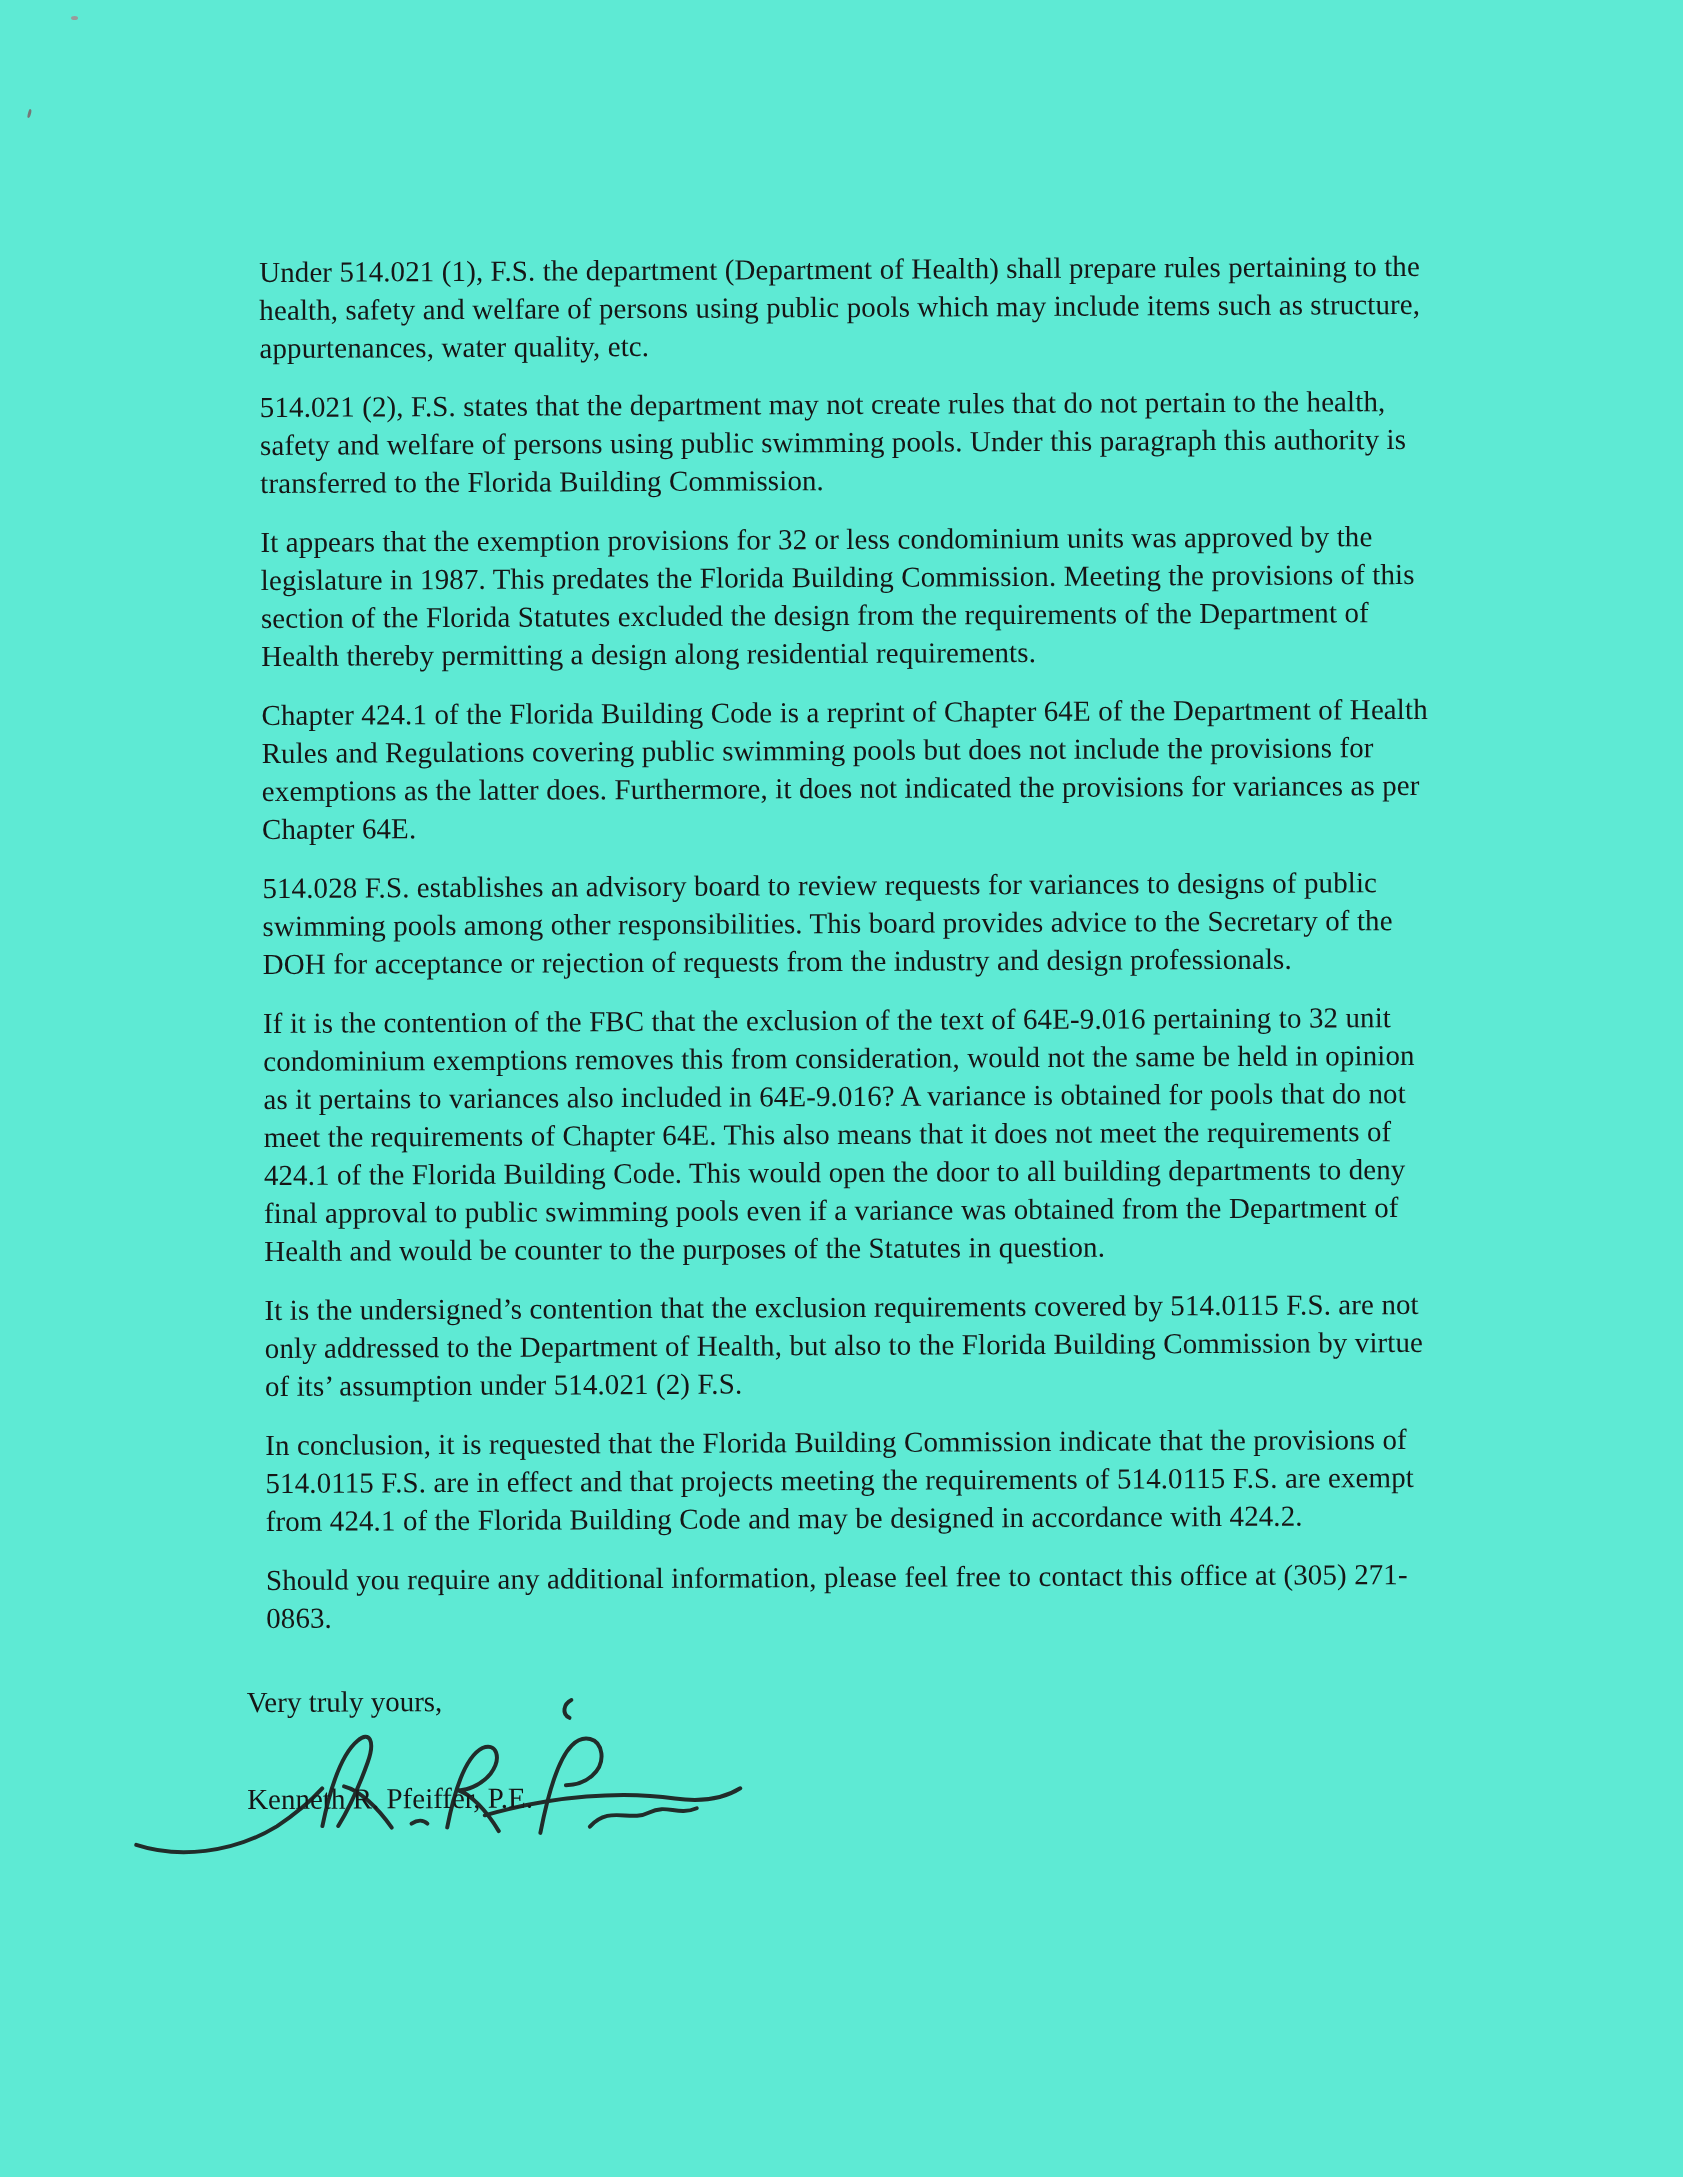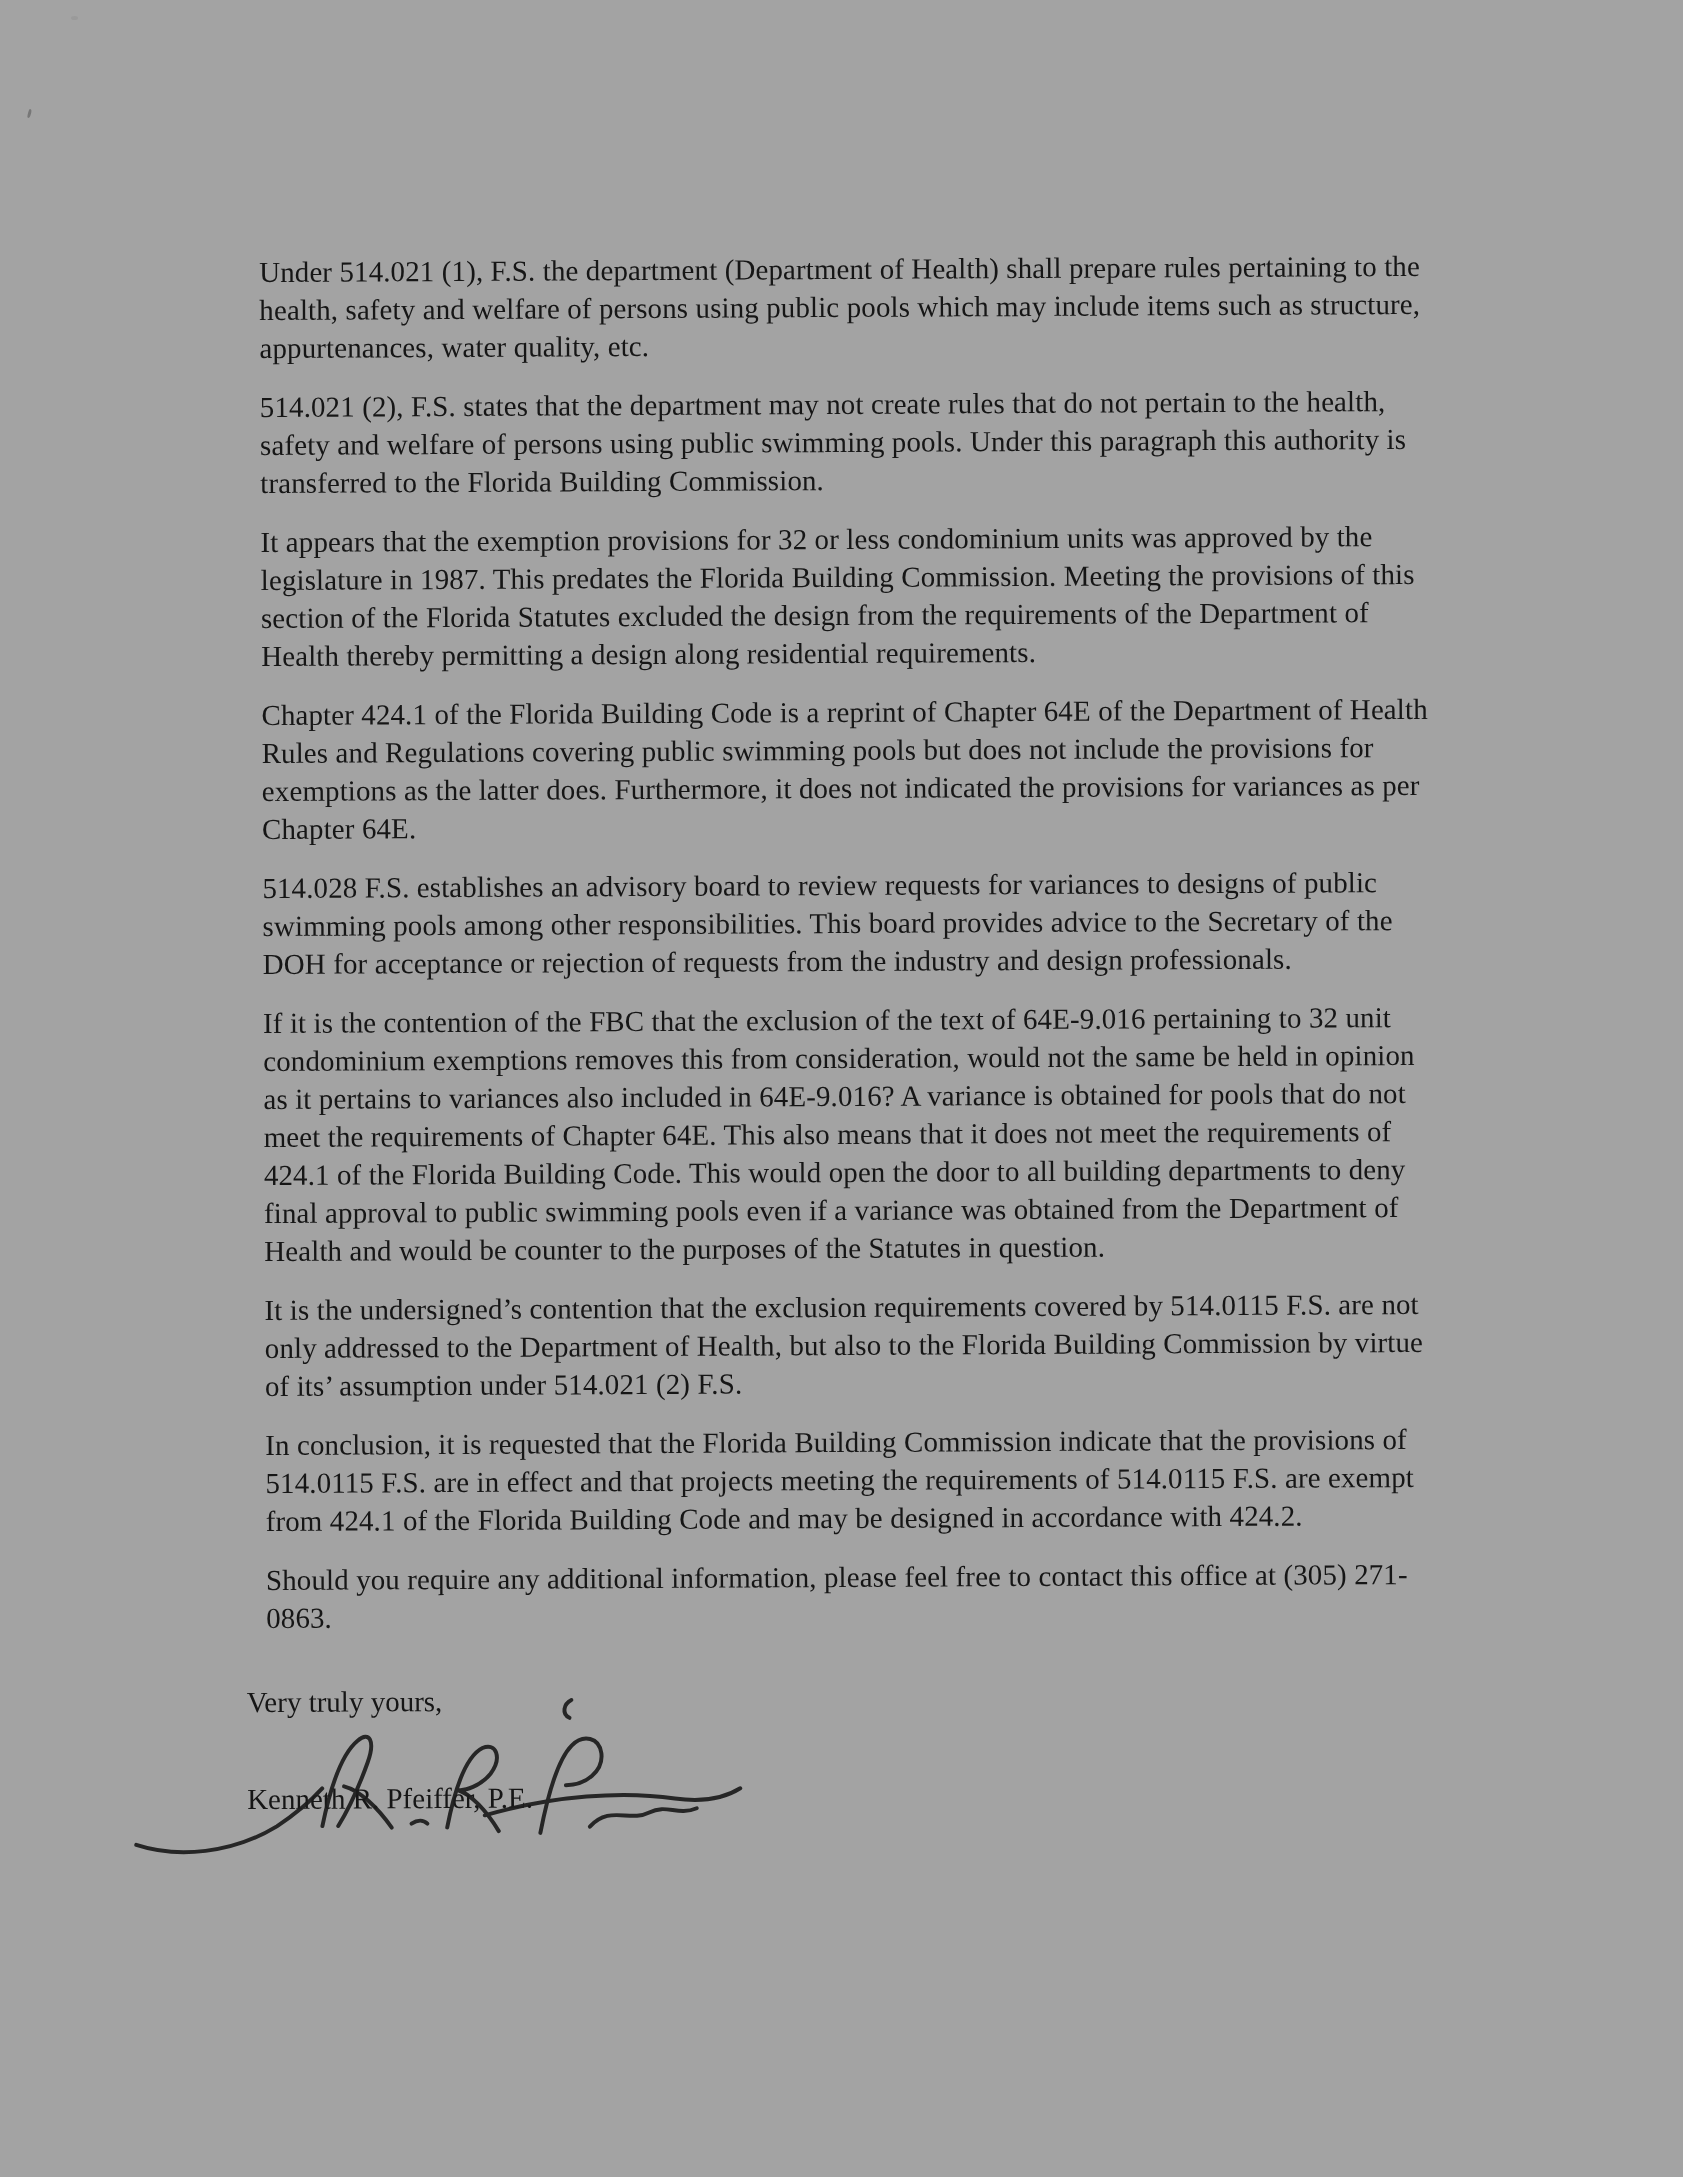--- a/index.html
+++ b/index.html
@@ -4,21 +4,21 @@
 <style>
   html, body {
     margin: 0;
     padding: 0;
     background: #d8d8d8;
   }
   .page {
     position: relative;
     width: 1683px;
     height: 2177px;
-    background: #a3a3a3;
+    background: #5eead4;
     overflow: hidden;
     font-family: "Liberation Serif", "DejaVu Serif", serif;
     color: #161616;
   }
   .scan-artifact-1 {
     position: absolute;
     left: 71px;
     top: 16px;
     width: 7px;
     height: 4px;

